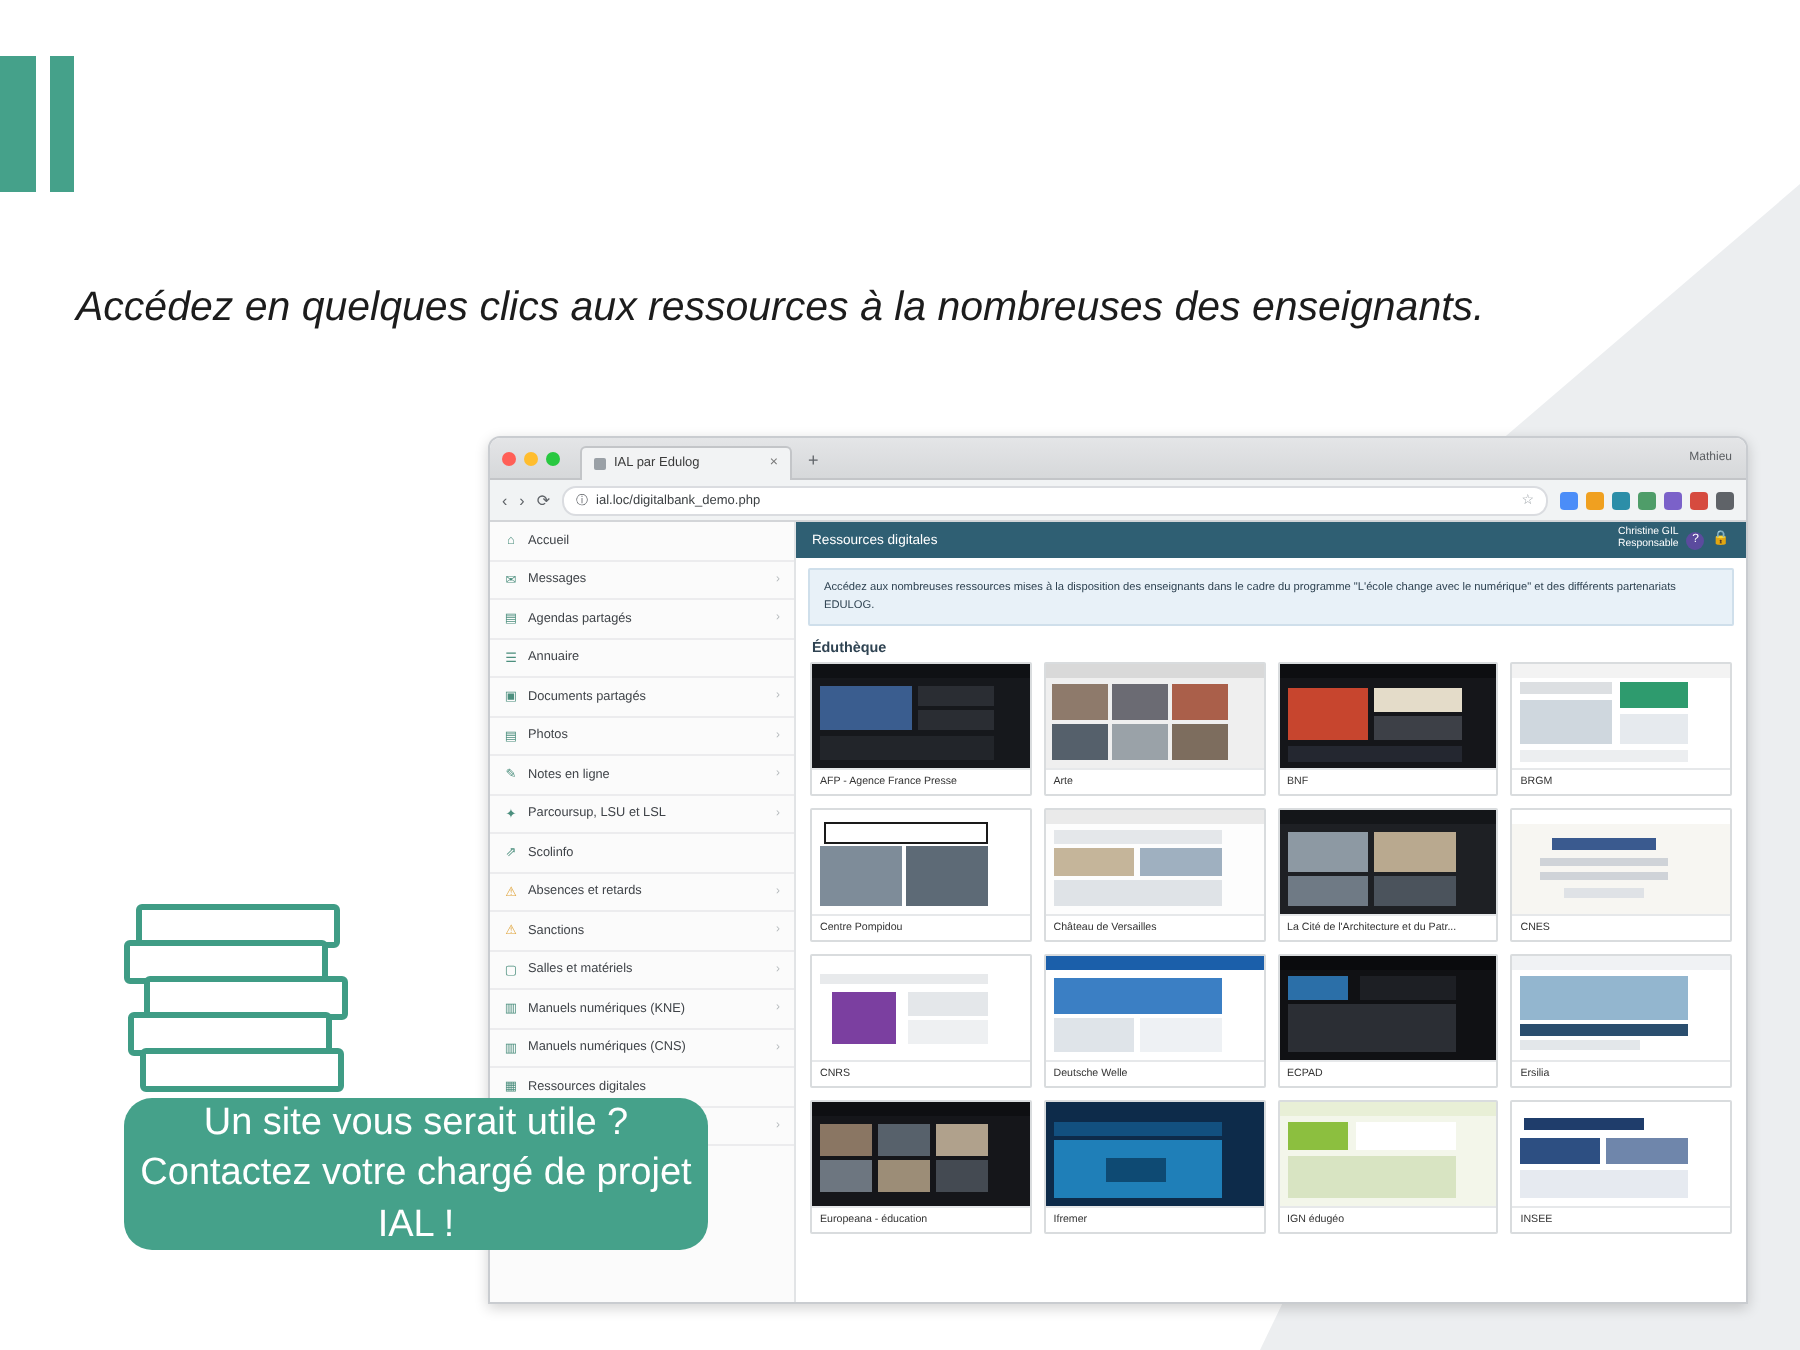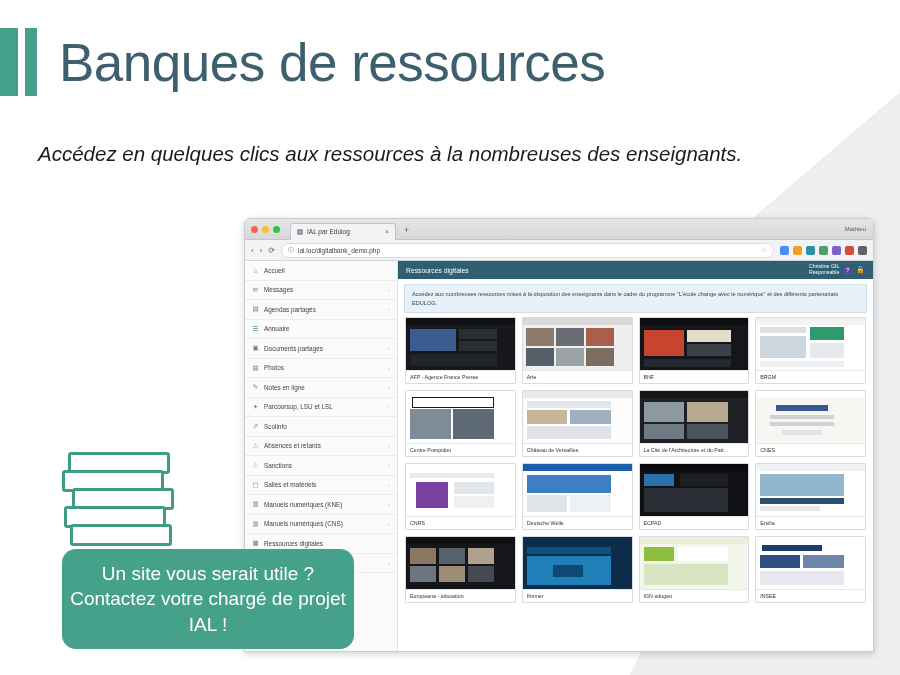--- a/index.html
+++ b/index.html
@@ -122,39 +122,38 @@
   .thumb .blk{position:absolute;}
   .card-label{font-size:5.3px;color:#333;padding:3px 4px;border-top:1px solid #e6e8ea;
     white-space:nowrap;overflow:hidden;text-overflow:ellipsis;}
 
   
   .books{position:absolute;left:62px;top:452px;width:110px;height:92px;z-index:3;}
   .book{position:absolute;border:3px solid #3f9c85;border-radius:3px;background:#ffffff;}
 
   
   .callout{
-    position:absolute;left:62px;top:549px;width:292px;height:100px;
+    position:absolute;left:62px;top:549px;width:292px;height:76px;
     background:#45a18a;border-radius:14px;z-index:4;
     display:flex;align-items:center;justify-content:center;text-align:center;
     color:#ffffff;font-size:19px;line-height:1.35;
   }
 </style>
 </head>
 <body>
 
 <div class="corner-wedge"></div>
 <div class="corner-wedge2"></div>
 
 <div class="title-row">
   <div class="bar-group">
     <div class="bar-a"></div>
       <div class="bar-b"></div>
       <div class="bar-c"></div>
   </div>
-  <div class="page-title">Banques de ressources</div>
 </div>
 <div class="subtitle">Accédez en quelques clics aux ressources à la nombreuses des enseignants.</div>
 
 <div class="browser">
 
   <div class="chrome-top">
     <div class="dots">
       <div class="dot r"></div>
       <div class="dot y"></div>
       <div class="dot g"></div>
@@ -276,20 +275,21 @@
           <div class="uname">
             <div>Christine GIL</div>
             <div>Responsable</div>
           </div>
           <span class="badge-ico">?</span>
           <span class="lock-ico">🔒</span>
         </div>
       </div>
 
       <div class="notice">Accédez aux nombreuses ressources mises à la disposition des enseignants dans le cadre du programme "L'école change avec le numérique" et des différents partenariats EDULOG.</div>
+      <div class="sec-title">Éduthèque</div>
 
       <div class="grid">
 
         <div class="card">
           <div class="thumb" style="background:#16181c">
             <div class="tl" style="background:#0f1114"></div>
             <div class="blk" style="left:4px;top:11px;width:46px;height:22px;background:#3a5d8f"></div>
             <div class="blk" style="left:53px;top:11px;width:38px;height:10px;background:#2a2d33"></div>
             <div class="blk" style="left:53px;top:23px;width:38px;height:10px;background:#2a2d33"></div>
             <div class="blk" style="left:4px;top:36px;width:87px;height:12px;background:#22252a"></div>

